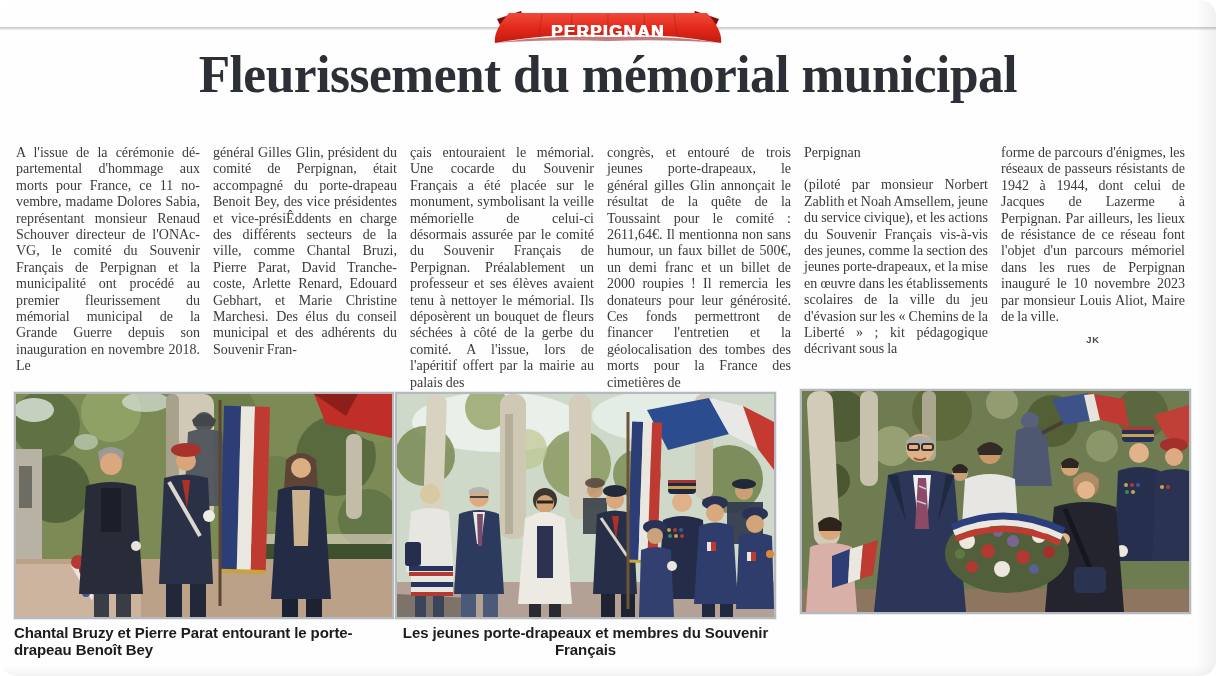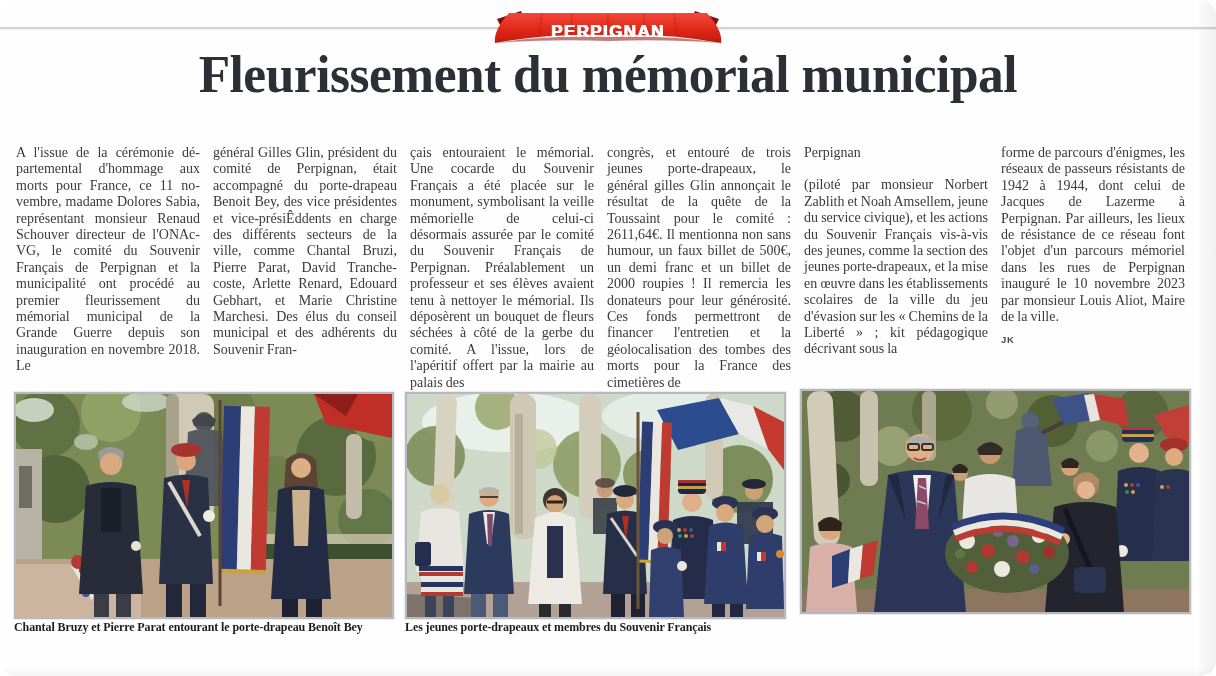--- a/index.html
+++ b/index.html
@@ -17,32 +17,32 @@
   
   .headline{position:absolute;top:46px;left:0;width:1216px;text-align:center;
             font-size:53px;line-height:56px;color:#2c3036;letter-spacing:-0.5px;font-weight:bold;}
   .headline span{display:inline-block;transform:scaleX(.97);}
   
   .cols{position:absolute;top:145px;left:16px;width:1172px;display:flex;gap:13px;}
   .col{flex:0 0 184px;width:184px;font-size:14px;line-height:16.4px;color:#3a3a3c;
        text-align:justify;hyphens:auto;-webkit-hyphens:auto;word-spacing:-0.4px;}
   .col p{margin:0;}
   .col p + p{margin-top:16px;}
-  .sig{text-align:left;font-family:"Liberation Sans",sans-serif;font-weight:bold;
+  .sig{text-align:center;font-family:"Liberation Sans",sans-serif;font-weight:bold;
        font-size:9.5px;color:#4a4a4a;margin-top:7px;letter-spacing:.6px;}
   
   .photos{position:absolute;top:392px;left:14px;width:1192px;height:280px;}
   figure{margin:0;position:absolute;top:0;}
   .fig-1{left:0;width:380px;}
-  .fig-2{left:391px;width:381px;}
+  .fig-2{left:381px;width:381px;text-align:center;}
   .fig-3{left:786px;width:391px;top:-3px;}
   .photo{display:block;border:2px solid #b6bac0;outline:1px solid #ececec;background:#d8d8d4;}
   .photo svg{display:block;}
-  figcaption{font-family:Liberation Serif, serif;font-weight:bold;
-             font-size:12px;line-height:17px;color:#1c1c1c;letter-spacing:-0.1px;}
+  figcaption{margin-top:5px;font-family:Liberation Sans, sans-serif;font-weight:bold;
+             font-size:15px;line-height:17px;color:#1c1c1c;letter-spacing:-0.1px;}
   
   .edge-right{position:absolute;top:0;right:0;width:20px;height:100%;
               background:linear-gradient(90deg,rgba(110,110,110,0),rgba(110,110,110,.10));pointer-events:none;}
   .edge-bottom{position:absolute;left:0;bottom:0;width:100%;height:10px;
                background:linear-gradient(180deg,rgba(110,110,110,0),rgba(110,110,110,.07));pointer-events:none;}
 </style>
 </head>
 <body>
 
 <div class="page">

